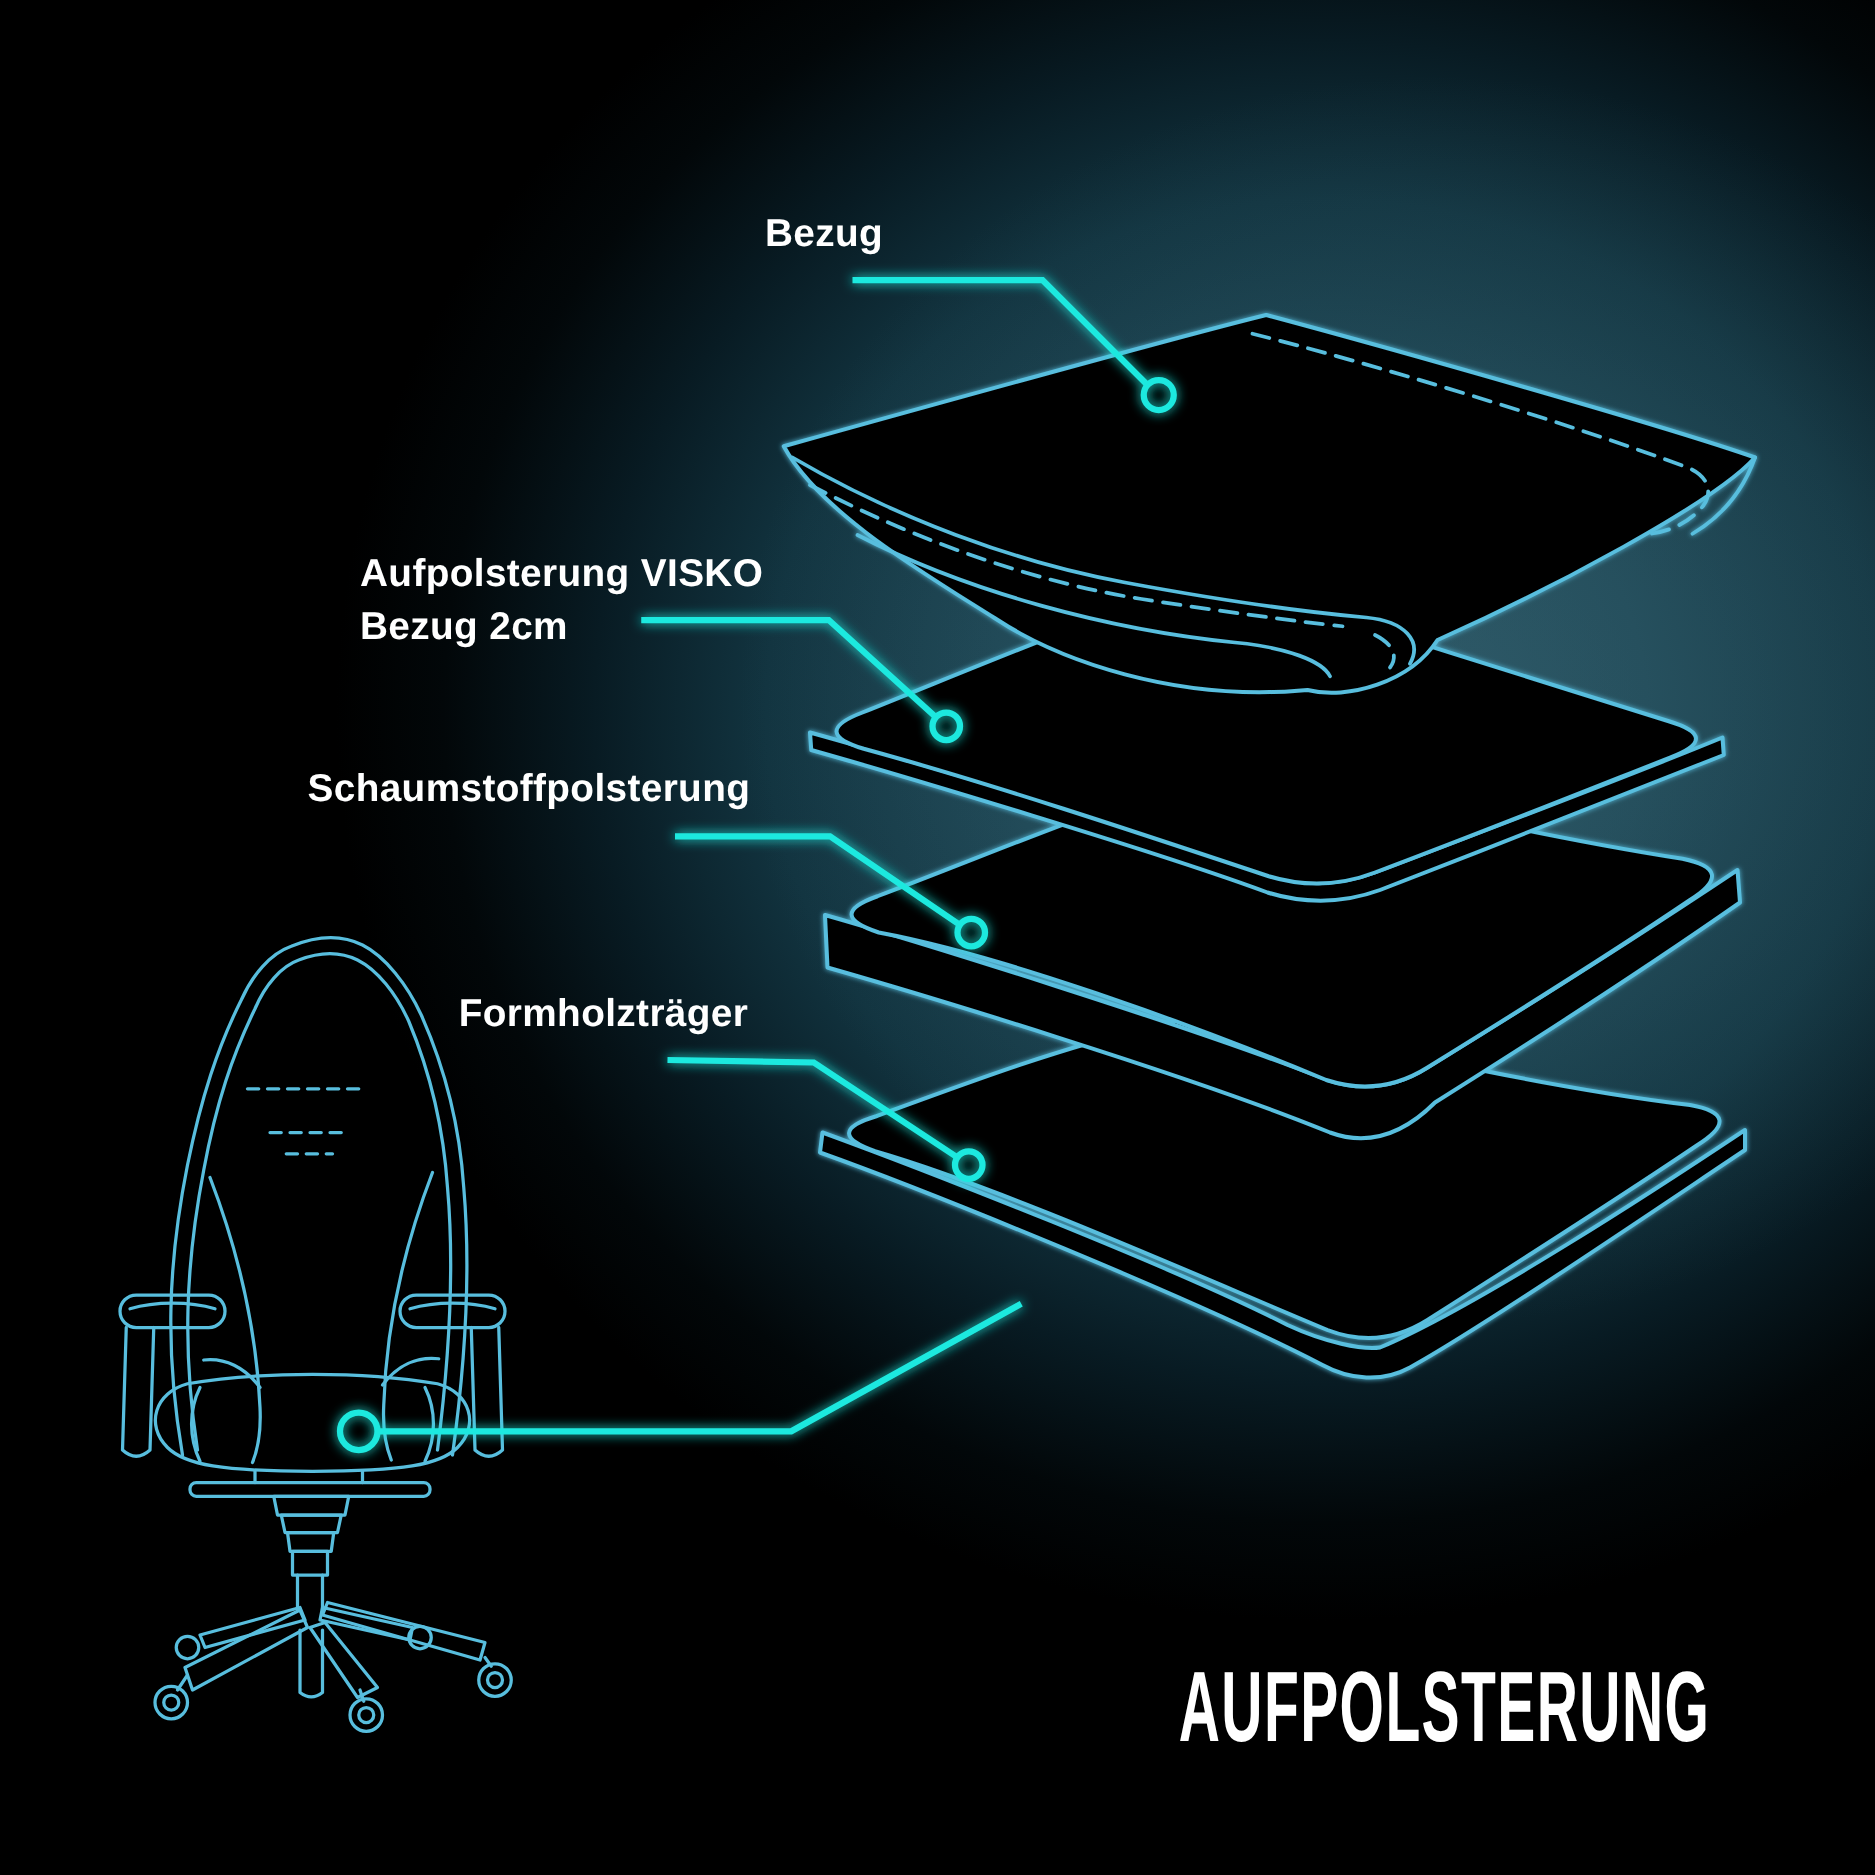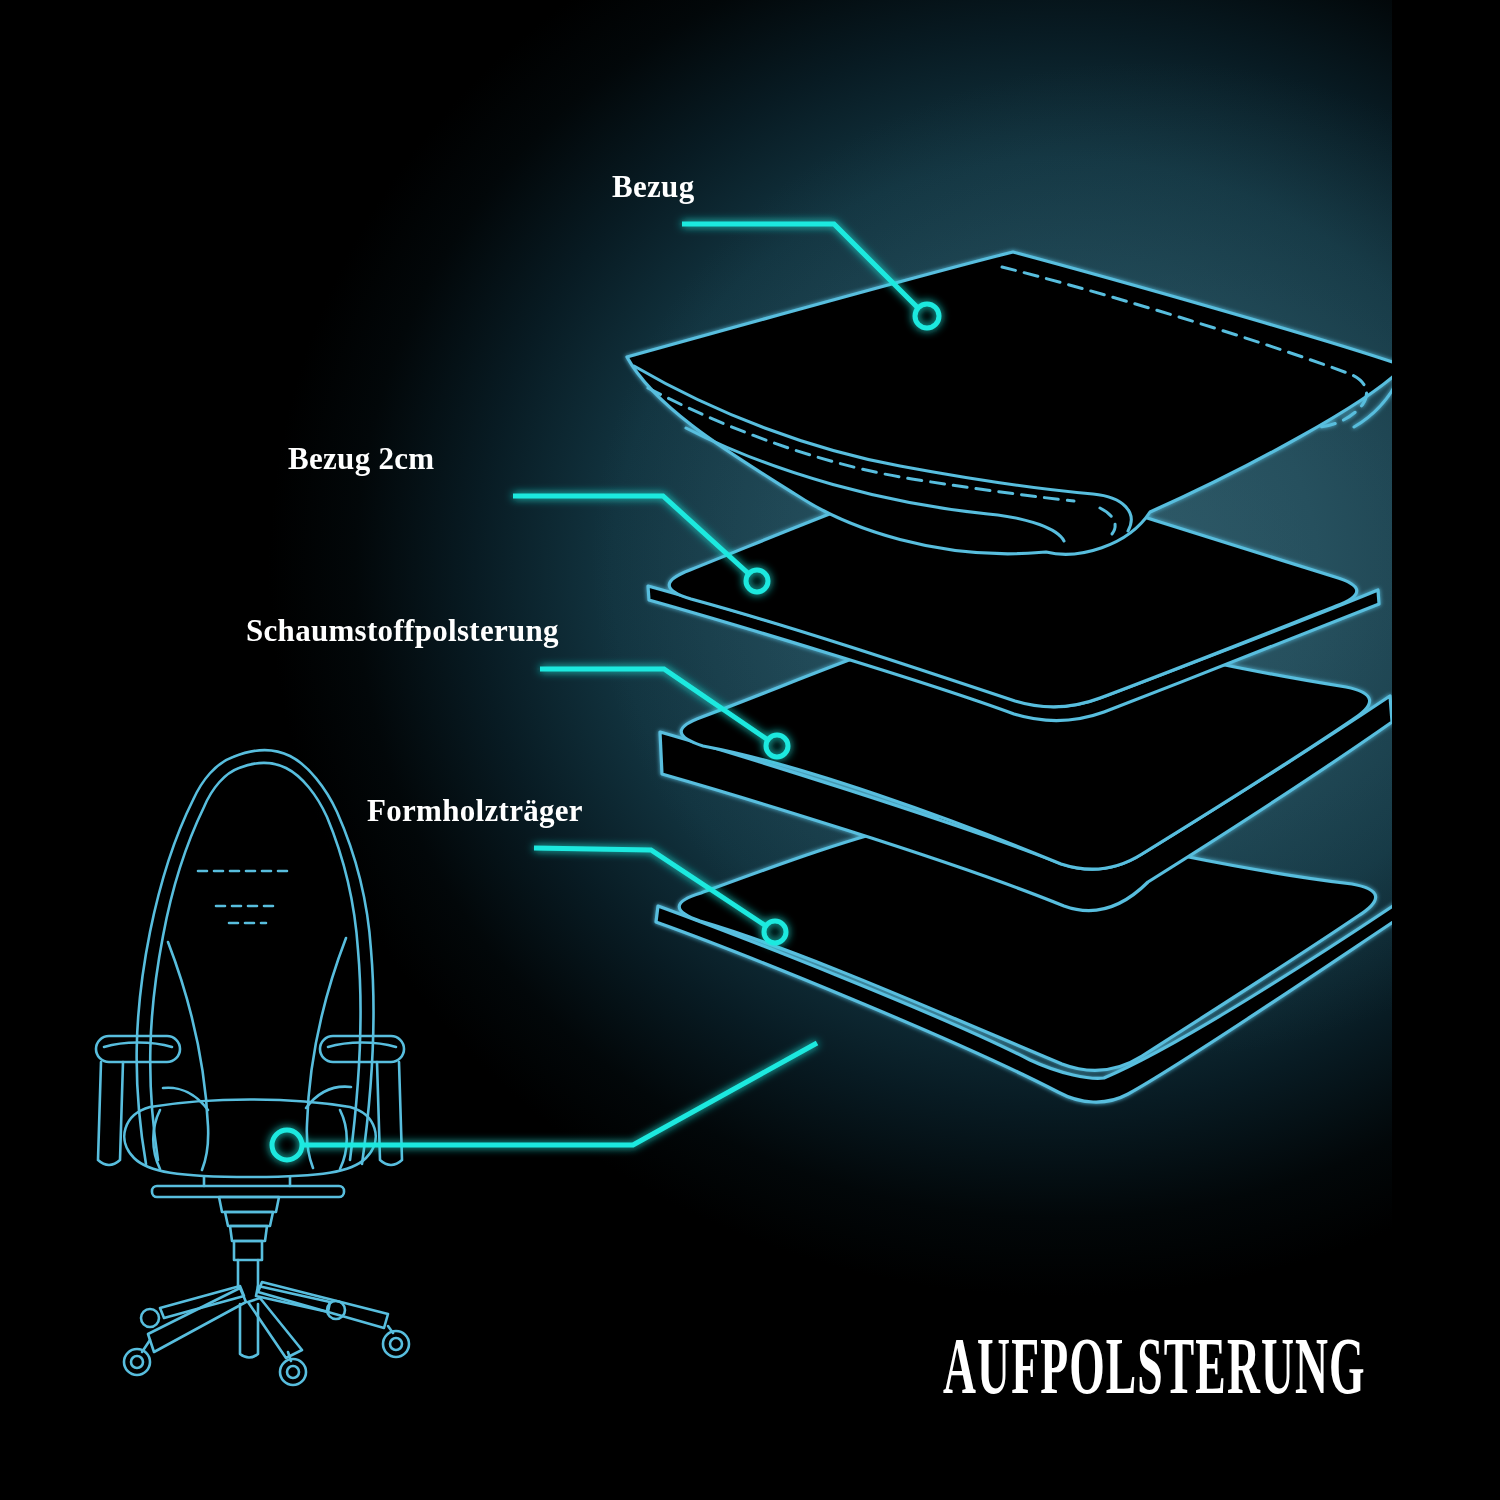--- a/index.html
+++ b/index.html
@@ -1,18 +1,18 @@
 <!DOCTYPE html>
 <html style="--background: #000000; --glow-teal: #275160; --outline-blue: #58bede; --leader-cyan: #1fe9df; --layer-fill: #010304; --text: #ffffff;"><head>
 <meta charset="utf-8">
 <style>
   html,body{margin:0;padding:0;background:#000;}
   .stage{
-    position:relative;width:1392px;height:1500px;overflow:hidden;
-    font-family:Liberation Serif, serif;
+    position:relative;width:1500px;height:1500px;overflow:hidden;
+    font-family:Liberation Sans, sans-serif;
     background:
       radial-gradient(ellipse 560px 500px at 1150px 560px, rgba(58,104,118,.45) 0%, rgba(58,104,118,0) 100%),
       radial-gradient(ellipse 860px 790px at 1060px 570px, #275160 0%, #1d4553 30%, #123440 52%, #081b23 68%, #020709 82%, #000 92%),
       #000;
   }
   svg.art{position:absolute;left:0;top:0;width:1500px;height:1500px;display:block;}
   .shape{fill:var(--layer-fill,#010304);stroke:var(--outline-blue,#58bede);stroke-width:3.2;stroke-linejoin:round;}
   .outline{fill:none;stroke:var(--outline-blue,#58bede);stroke-width:3;stroke-linejoin:round;stroke-linecap:round;}
   .dash{stroke-dasharray:14 9;stroke-width:3;}
   .leader{fill:none;stroke:var(--leader-cyan,#1fe9df);stroke-width:5;stroke-linejoin:miter;stroke-linecap:butt;}
@@ -147,20 +147,21 @@
       <g>
         <circle class="marker" cx="287" cy="1145" r="15"></circle>
         <polyline class="leader" points="302,1145 633,1145 817,1043"></polyline>
       </g>
     </g>
   </svg>
 
   <div class="label" style="left:612px;top:166px;">Bezug</div>
 
   <div class="label" style="left:288px;top:438px;">
+    <span style="display:block">Aufpolsterung VISKO</span>
     <span style="display:block">Bezug 2cm</span>
   </div>
 
   <div class="label" style="left:367px;top:790px;">Formholzträger</div>
 
   <div class="label" style="left:246px;top:610px;">Schaumstoffpolsterung</div>
 
   <div class="title">AUFPOLSTERUNG</div>
 
 </div>

